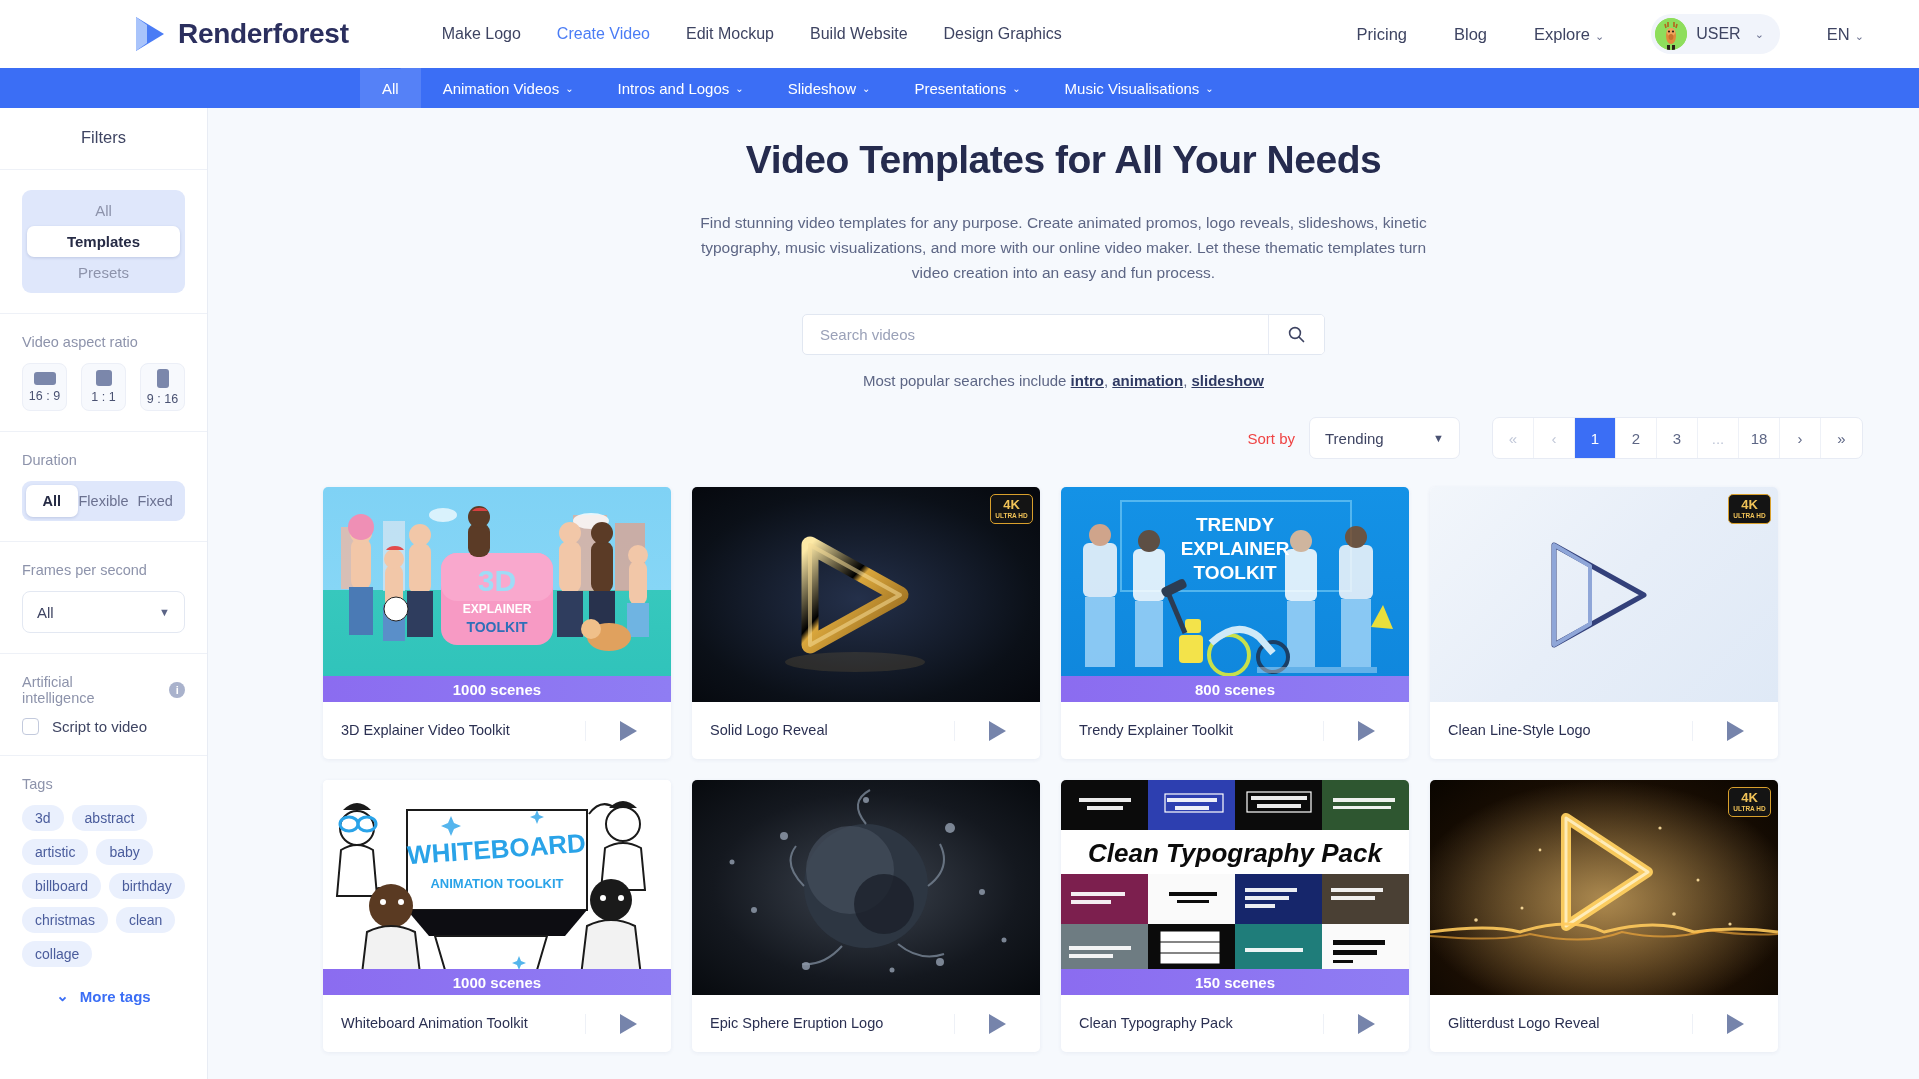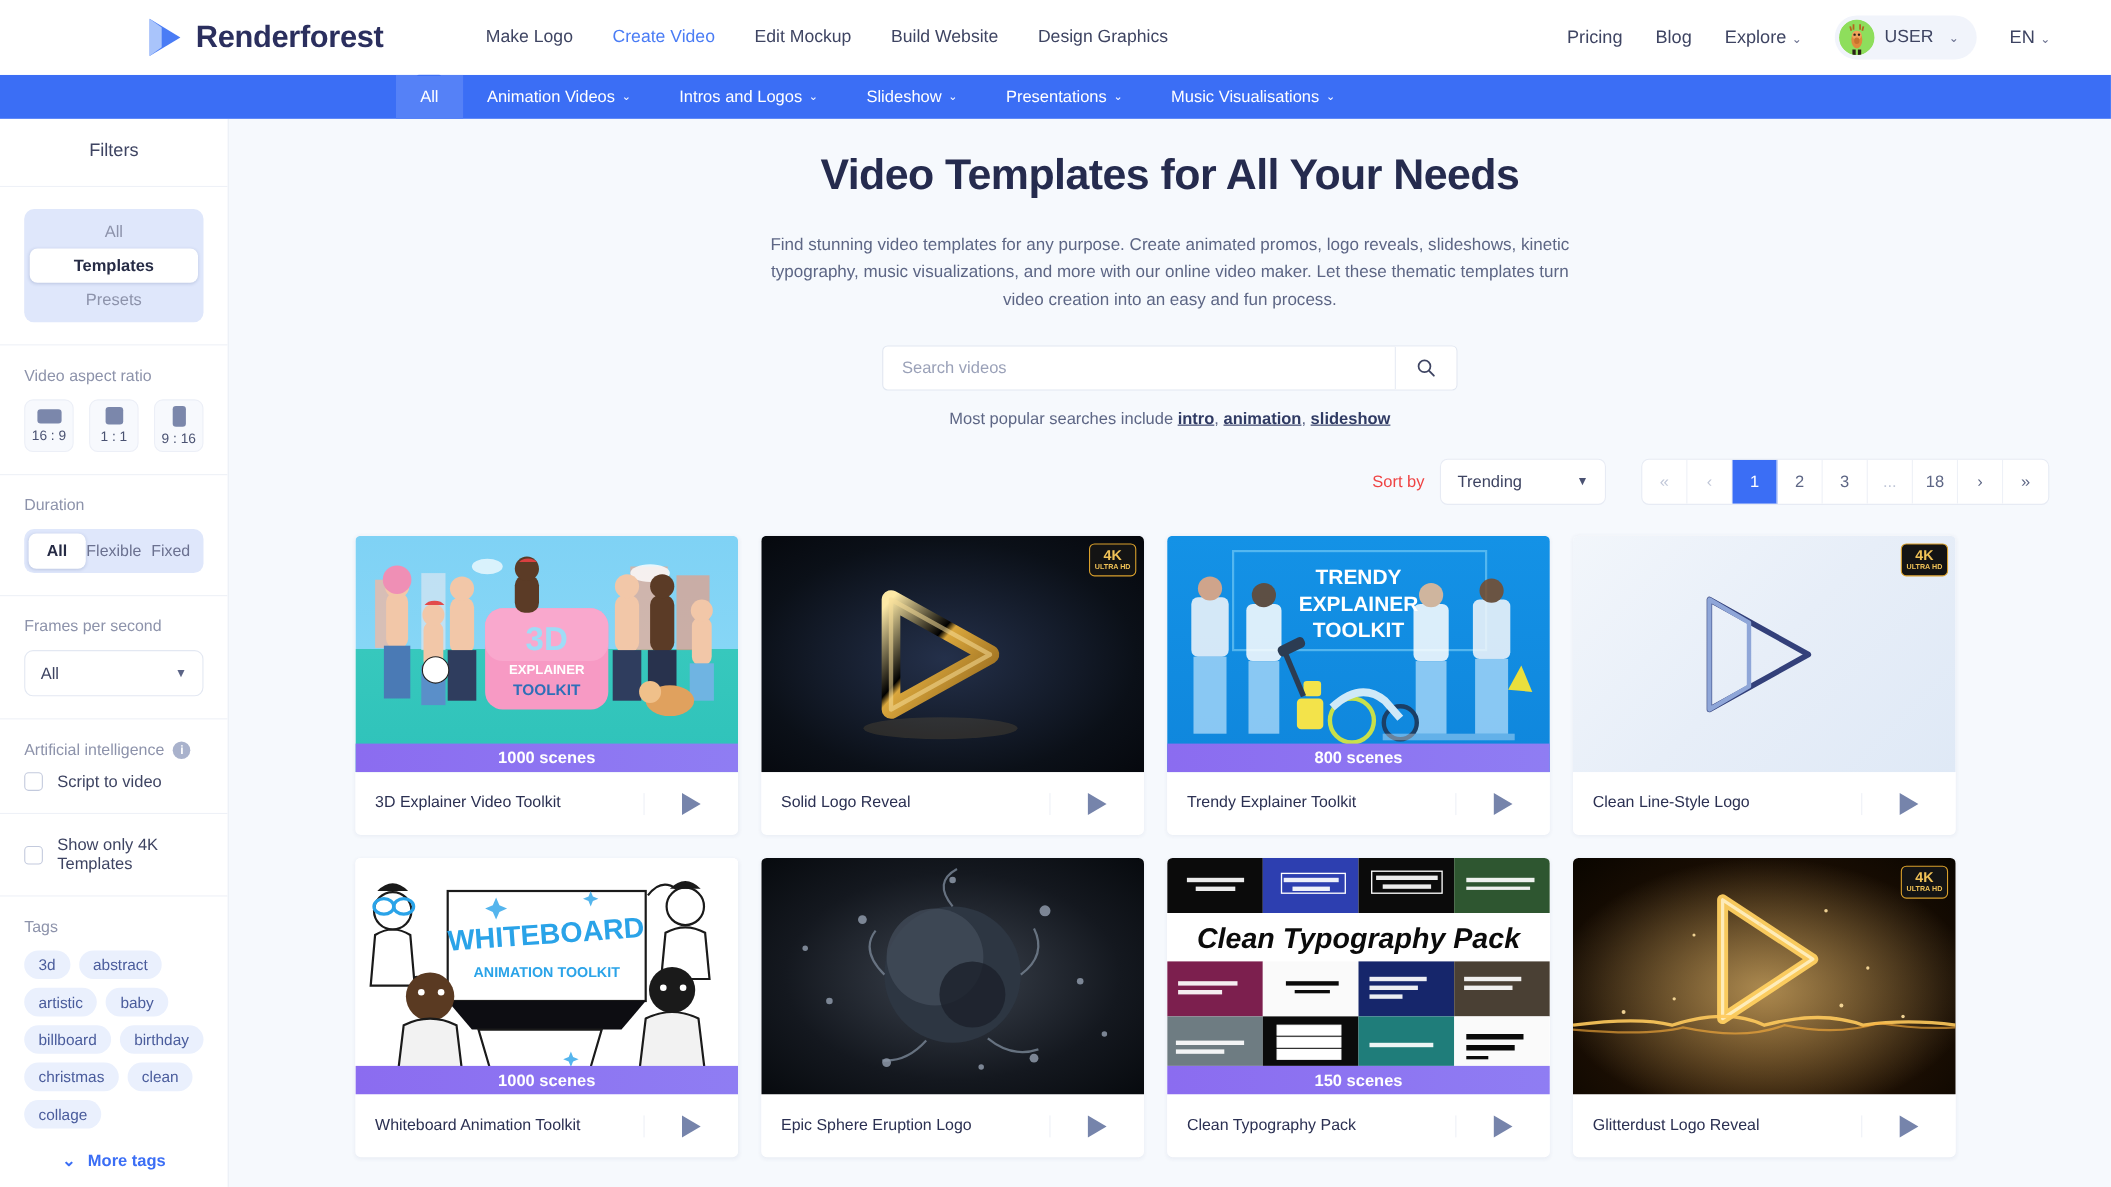--- a/index.html
+++ b/index.html
@@ -18,21 +18,21 @@
   .logo-mark { width: 34px; height: 38px; position: relative; }
   .logo-text { font-size: 28px; font-weight: bold; color: #2b2f5e; letter-spacing: -0.3px; }
 
   .main-nav { display: flex; align-items: center; gap: 36px; margin-left: 93px; }
   .main-nav a {
     font-size: 16px; color: #3e4462; text-decoration: none; white-space: nowrap;
   }
   .main-nav a.active { color: #4a7cf5; }
 
   .header-right {
-    margin-left: auto; margin-right: 55px; display: flex; align-items: center; gap: 30px;
+    margin-left: auto; margin-right: 55px; display: flex; align-items: center; gap: 47px;
   }
   .header-right a { font-size: 16.5px; color: #3e4462; text-decoration: none; }
   .caret { display: inline-block; font-size: 11px; margin-left: 5px; color: #6b7190; }
   .user-chip {
     display: flex; align-items: center; gap: 9px;
     background: #f1f4fb; border-radius: 22px; padding: 4px 16px 4px 4px;
   }
   .avatar {
     width: 32px; height: 32px; border-radius: 50%; overflow: hidden;
     background: #8ede5c; flex: none; position: relative;
@@ -101,21 +101,21 @@
     background: #fff; color: #262b45; font-weight: bold;
     box-shadow: 0 1px 3px rgba(40,60,120,.18);
   }
 
   .select-box {
     border: 1px solid #e3e8f2; border-radius: 8px; height: 42px; display: flex;
     align-items: center; padding: 0 14px; font-size: 15px; color: #3e4462; cursor: pointer;
   }
   .select-box .arrow { margin-left: auto; font-size: 11px; color: #5b6486; }
 
-  .ai-head { display: flex; align-items: center; gap: 8px; margin-bottom: 12px; }
+  .ai-head { display: flex; align-items: center; gap: 24px; margin-bottom: 12px; }
   .info-dot {
     width: 16px; height: 16px; border-radius: 50%; background: #a9b2cc; color: #fff;
     font-size: 11px; line-height: 16px; text-align: center; font-weight: bold;
   }
   .check-row { display: flex; align-items: center; gap: 13px; cursor: pointer; }
   .checkbox {
     width: 17px; height: 17px; border: 1.5px solid #c3cadd; border-radius: 4px; flex: none;
   }
   .check-row .txt { font-size: 15px; color: #3e4462; }
 
@@ -356,26 +356,20 @@
       <div class="ai-head">
         <span class="sb-label" style="margin:0">Artificial intelligence</span>
         <span class="info-dot">i</span>
       </div>
       <div class="check-row">
         <span class="checkbox"></span>
         <span class="txt">Script to video</span>
       </div>
     </div>
 
-    <div class="sb-section">
-      <div class="check-row">
-        <span class="checkbox"></span>
-        <span class="txt">Show only 4K Templates</span>
-      </div>
-    </div>
 
     <div class="sb-section" style="border-bottom:0">
       <div class="sb-label">Tags</div>
       <div class="tags-wrap">
         <span class="tag">3d</span>
         <span class="tag">abstract</span>
         <span class="tag">artistic</span>
         <span class="tag">baby</span>
         <span class="tag">billboard</span>
         <span class="tag">birthday</span>

